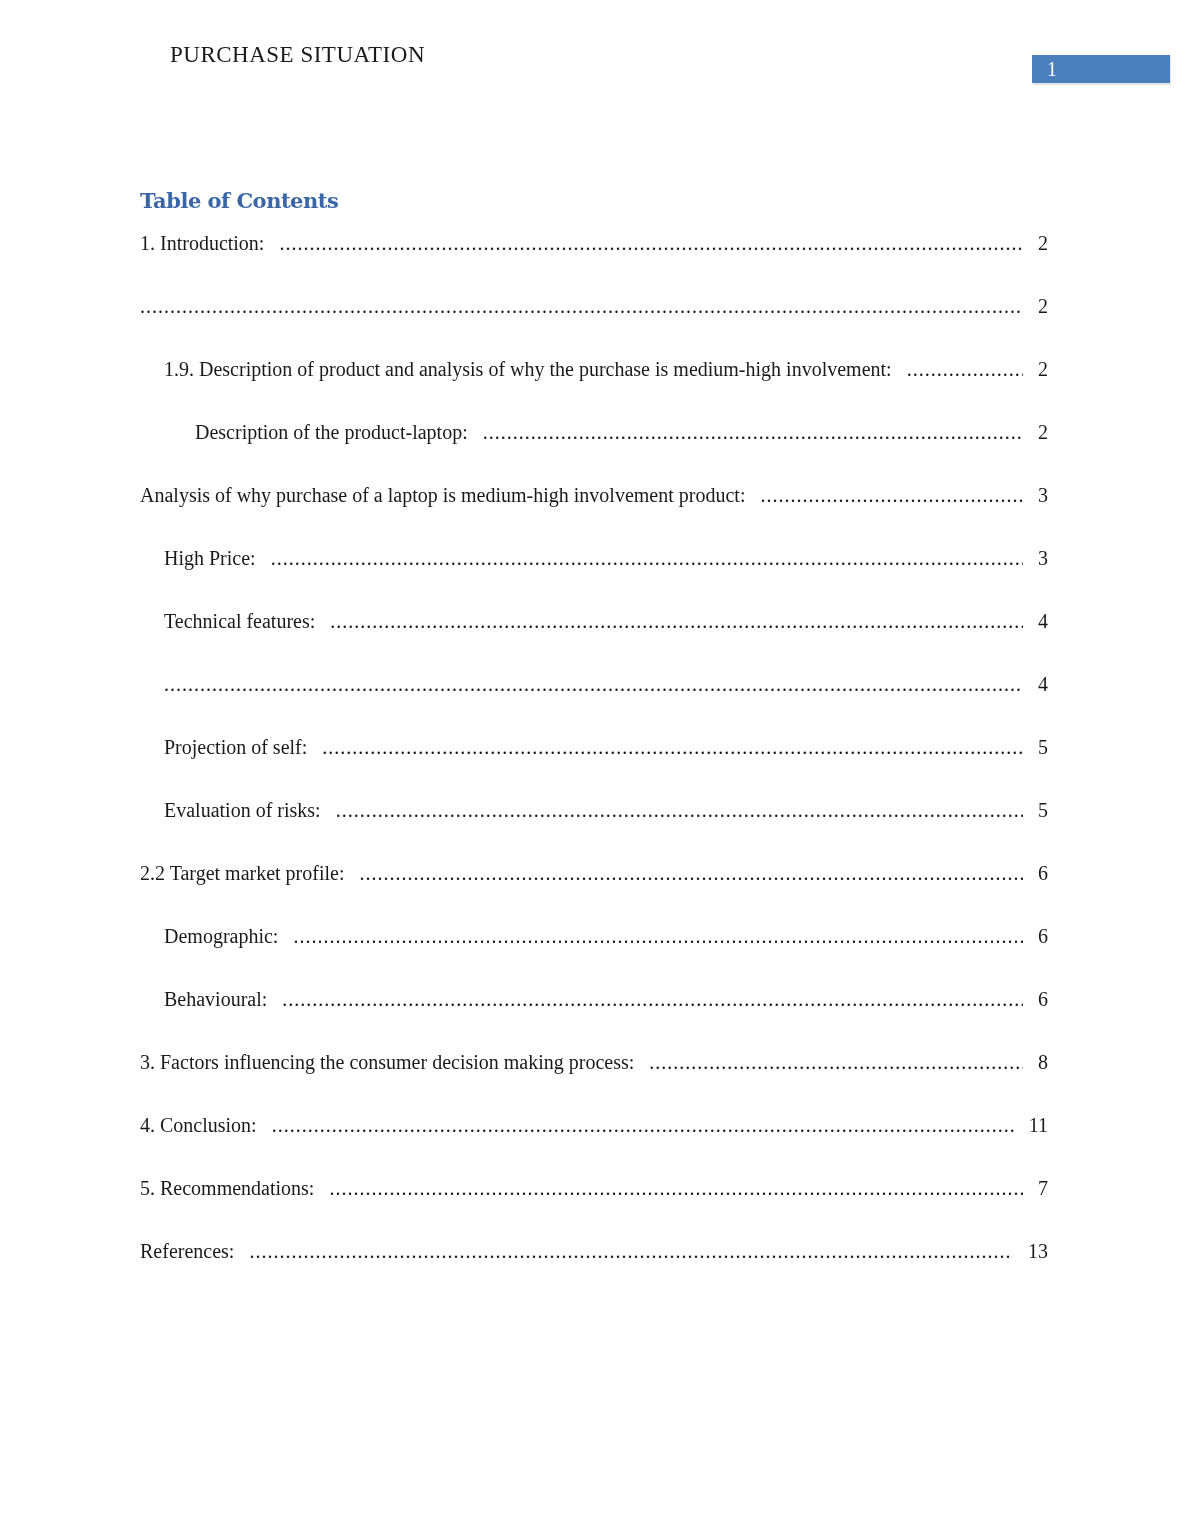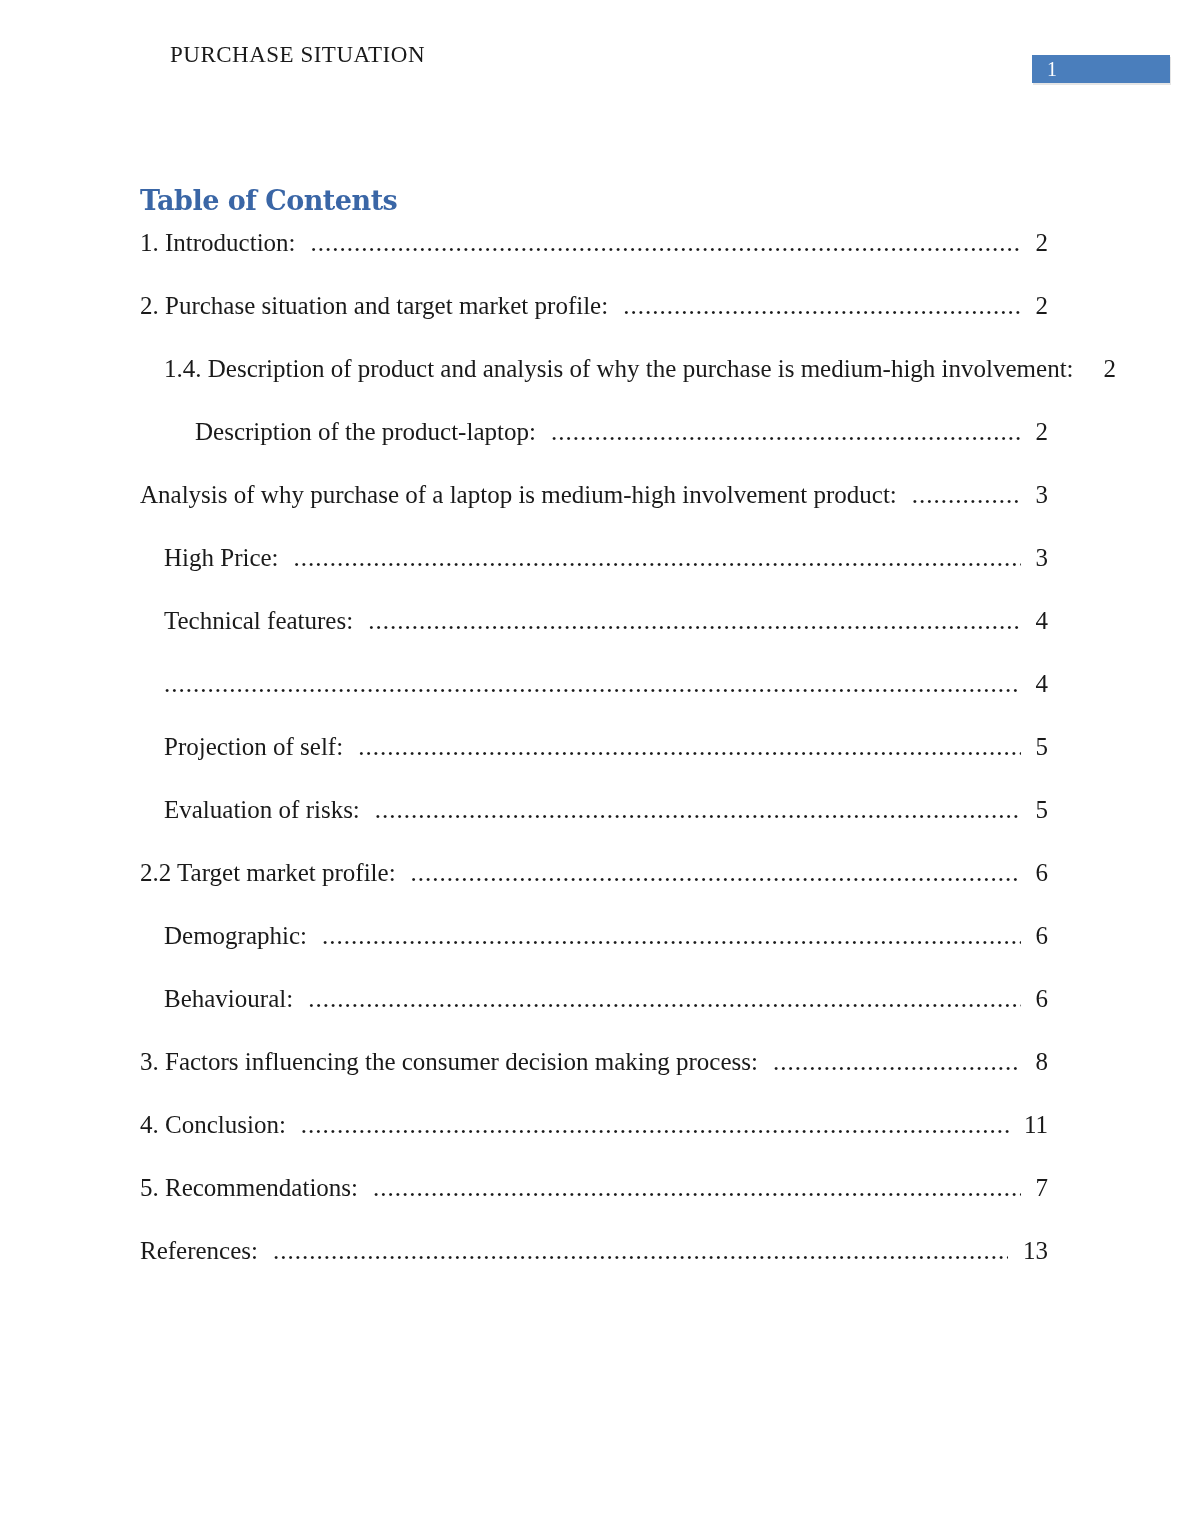--- a/index.html
+++ b/index.html
@@ -46,32 +46,32 @@
   .toc {
     position: absolute;
     left: 140px;
     top: 186px;
     width: 908px;
   }
   .toc-title {
     margin: 0 0 14px 0;
     font-family: "DejaVu Serif", serif;
     font-weight: bold;
-    font-size: 27px;
+    font-size: 21px;
     line-height: 30px;
     color: #3A66A6;
     letter-spacing: -0.5px;
   }
   .toc-entries {
     width: 908px;
   }
   .toc-entry {
     display: flex;
     align-items: flex-end;
-    font-size: 25px;
+    font-size: 20px;
     line-height: 26px;
     height: 26px;
     margin-bottom: 37px;
     white-space: nowrap;
     cursor: pointer;
     gap: 15px;
   }
   .toc-entry.indent-1 { padding-left: 24px; }
   .toc-entry.indent-2 { padding-left: 55px; }
   .toc-label {
@@ -106,26 +106,25 @@
 
   <div class="toc">
     <h1 class="toc-title">Table of Contents</h1>
     <div class="toc-entries">
         <div class="toc-entry indent-0">
     <span class="toc-label">1. Introduction:</span>
     <span class="toc-leader"></span>
     <span class="toc-page">2</span>
   </div>
         <div class="toc-entry indent-0">
-    <span class="toc-label">2. Purchase situation and target market profile:</span>
     <span class="toc-leader"></span>
     <span class="toc-page">2</span>
   </div>
         <div class="toc-entry indent-1">
-    <span class="toc-label">1.4. Description of product and analysis of why the purchase is medium-high involvement:</span>
+    <span class="toc-label">1.9. Description of product and analysis of why the purchase is medium-high involvement:</span>
     <span class="toc-leader"></span>
     <span class="toc-page">2</span>
   </div>
         <div class="toc-entry indent-2">
     <span class="toc-label">Description of the product-laptop:</span>
     <span class="toc-leader"></span>
     <span class="toc-page">2</span>
   </div>
         <div class="toc-entry indent-0">
     <span class="toc-label">Analysis of why purchase of a laptop is medium-high involvement product:</span>

